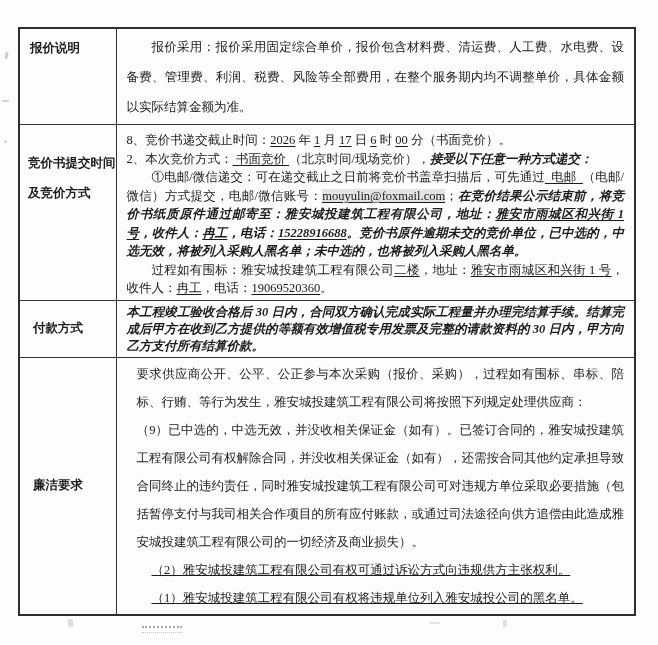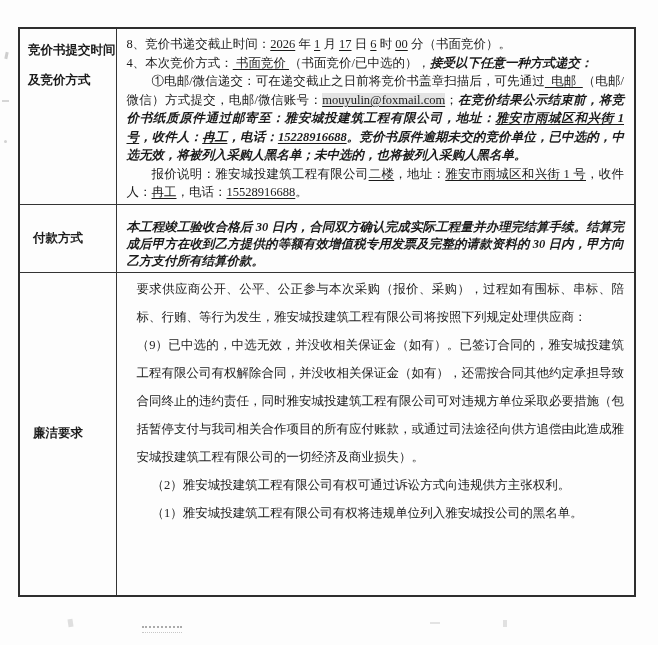--- a/index.html
+++ b/index.html
@@ -19,30 +19,30 @@
     border:2px solid #2e2e2e;
   }
   td{border:1px solid #343434;vertical-align:top;overflow:hidden;}
   .label-cell{
     font-weight:bold;font-size:12.5px;
     padding:8px 0 0 10px;line-height:30px;
     white-space:pre-line;
     word-break:break-all;
   }
   .r1 .label-cell{padding-top:4px;}
-  .r2 .label-cell{padding-top:6px;padding-left:8px;}
+  .r2 .label-cell{padding-top:23px;padding-left:8px;}
   .r3 .label-cell,.r4 .label-cell{vertical-align:middle;padding:0 0 0 13px;line-height:17px;margin-left:31px;}
   .content-cell{font-size:12.5px;padding:2px 10px 2px 10px;word-break:break-all;}
   .r1 .content-cell{line-height:30px;padding-top:3px;}
   .r2 .content-cell{line-height:18.5px;padding-top:6px;}
-  .r3 .content-cell{line-height:17px;padding-top:14px;font-weight:bold;}
+  .r3 .content-cell{line-height:17px;padding-top:3px;font-weight:bold;}
   .r4 .content-cell{line-height:28px;padding-top:2px;padding-left:20px;}
   .para{text-align:justify;}
   .indent{text-indent:2em;}
-  .indent-sm{text-indent:1.2em;}
+  .indent-sm{text-indent:1.2em;text-decoration:underline;}
   .b{font-weight:bold;font-style:italic;}
   .u{text-decoration:underline;text-underline-offset:2px;}
   .hl{background:#e3e3e3;text-decoration:underline;}
   
   .artifact{position:absolute;pointer-events:none;}
   .a1{left:5px;top:52px;width:3px;height:7px;background:rgba(40,40,40,.22);transform:rotate(12deg);}
   .a2{left:2px;top:100px;width:7px;height:2px;background:rgba(40,40,40,.18);}
   .a3{left:4px;top:140px;width:3px;height:3px;background:rgba(40,40,40,.2);border-radius:50%;}
   .a4{left:68px;top:619px;width:5px;height:8px;background:rgba(40,40,40,.14);transform:rotate(-8deg);}
   .a5{left:142px;top:626px;width:40px;height:4px;border-top:2px dotted rgba(40,40,40,.38);border-bottom:1px dotted rgba(40,40,40,.25);}
@@ -53,28 +53,34 @@
 <body>
 
 <div class="page">
 
   <table class="doc">
     <colgroup>
       <col style="width:97px">
       <col>
     </colgroup>
     <tbody>
+        <tr class="r1" style="height:92px">
+      <td class="label-cell">报价说明</td>
+      <td class="content-cell">
+            <div class="para indent"><span>报价采用：报价采用固定综合单价，报价包含材料费、清运费、人工费、水电费、设备费、管理费、利润、税费、风险等全部费用，在整个服务期内均不调整单价，具体金额以实际结算金额为准。</span></div>
+          </td>
+    </tr>
     <tr class="r2" style="height:169px">
       <td class="label-cell">竞价书提交时间
 及竞价方式</td>
       <td class="content-cell">
             <div class="para"><span>8、竞价书递交截止时间：</span><span class="u">2026</span><span> 年 </span><span class="u">1</span><span> 月 </span><span class="u">17</span><span> 日 </span><span class="u">6</span><span> 时 </span><span class="u">00</span><span> 分（书面竞价）。</span></div>
-            <div class="para"><span>4、本次竞价方式：</span><span class="u">&nbsp;书面竞价&nbsp;</span><span>（书面竞价/已中选的），</span><span class="b">接受以下任意一种方式递交：</span></div>
+            <div class="para"><span>2、本次竞价方式：</span><span class="u">&nbsp;书面竞价&nbsp;</span><span>（北京时间/现场竞价），</span><span class="b">接受以下任意一种方式递交：</span></div>
             <div class="para indent"><span>①电邮/微信递交：可在递交截止之日前将竞价书盖章扫描后，可先通过</span><span class="u">&nbsp;&nbsp;电邮&nbsp;&nbsp;</span><span>（电邮/微信）方式提交，电邮/微信账号：</span><span class="u hl">mouyulin@foxmail.com</span><span>；</span><span class="b">在竞价结果公示结束前，将竞价书纸质原件通过邮寄至：雅安城投建筑工程有限公司，地址：</span><span class="b u">雅安市雨城区和兴街 1 号</span><span class="b">，收件人：</span><span class="b u">冉工</span><span class="b">，电话：</span><span class="b u">15228916688</span><span class="b">。竞价书原件逾期未交的竞价单位，已中选的，中选无效，将被列入采购人黑名单；未中选的，也将被列入采购人黑名单。</span></div>
-            <div class="para indent"><span>报价说明：雅安城投建筑工程有限公司</span><span class="u">二楼</span><span>，地址：</span><span class="u">雅安市雨城区和兴街 1 号</span><span>，收件人：</span><span class="u">冉工</span><span>，电话：</span><span class="u">15528916688</span><span>。</span></div>
+            <div class="para indent"><span>过程如有围标：雅安城投建筑工程有限公司</span><span class="u">二楼</span><span>，地址：</span><span class="u">雅安市雨城区和兴街 1 号</span><span>，收件人：</span><span class="u">冉工</span><span>，电话：</span><span class="u">19069520360</span><span>。</span></div>
           </td>
     </tr>
     <tr class="r3" style="height:54px">
       <td class="label-cell">付款方式</td>
       <td class="content-cell">
             <div class="para"><span class="b">本工程竣工验收合格后 30 日内，合同双方确认完成实际工程量并办理完结算手续。结算完成后甲方在收到乙方提供的等额有效增值税专用发票及完整的请款资料的 30 日内，甲方向乙方支付所有结算价款。</span></div>
           </td>
     </tr>
     <tr class="r4">
       <td class="label-cell">廉洁要求</td>

